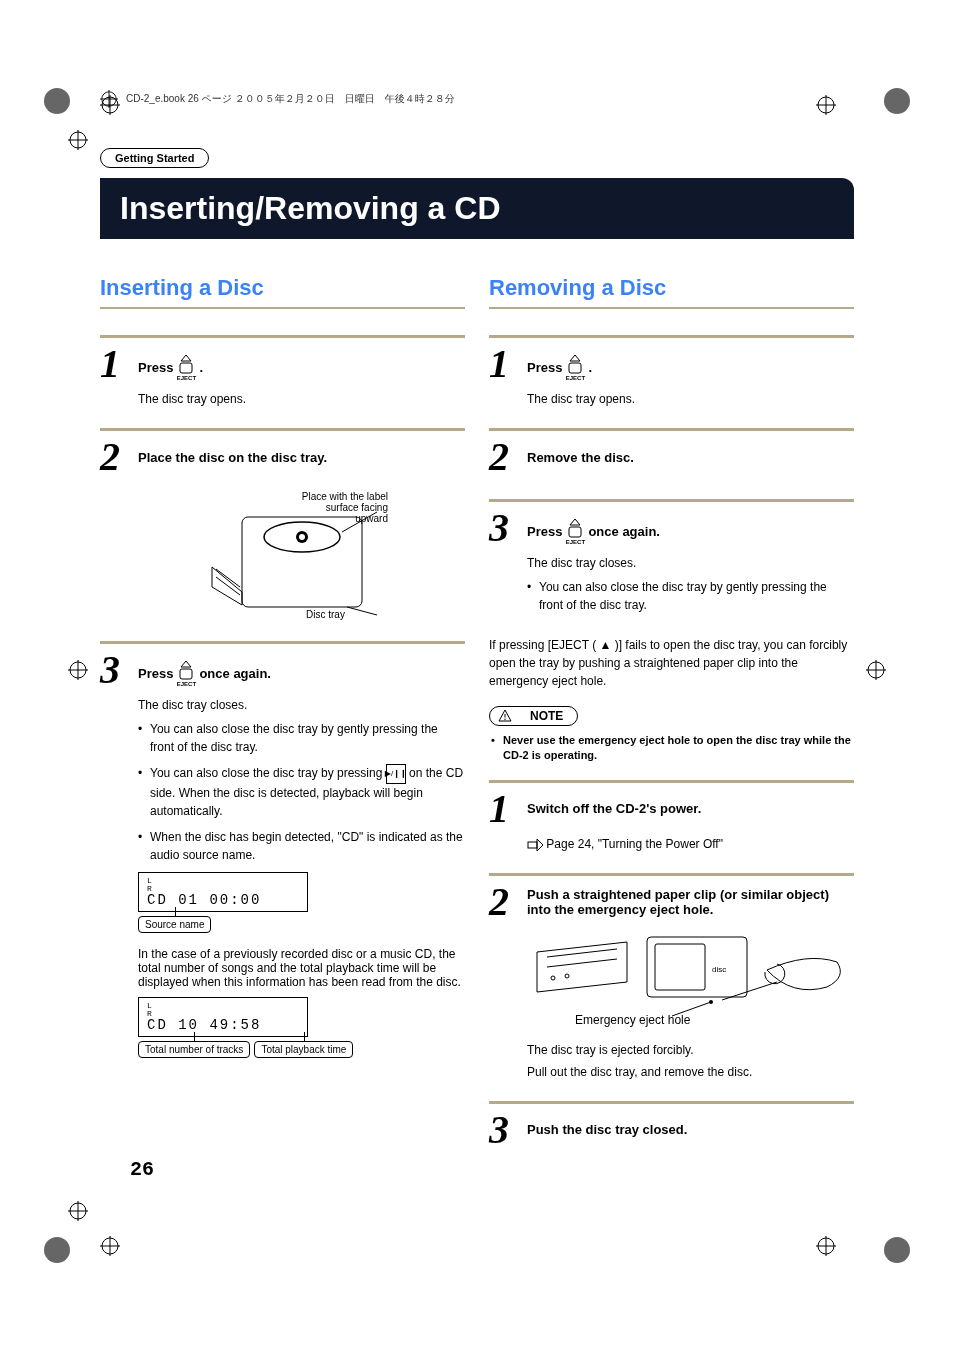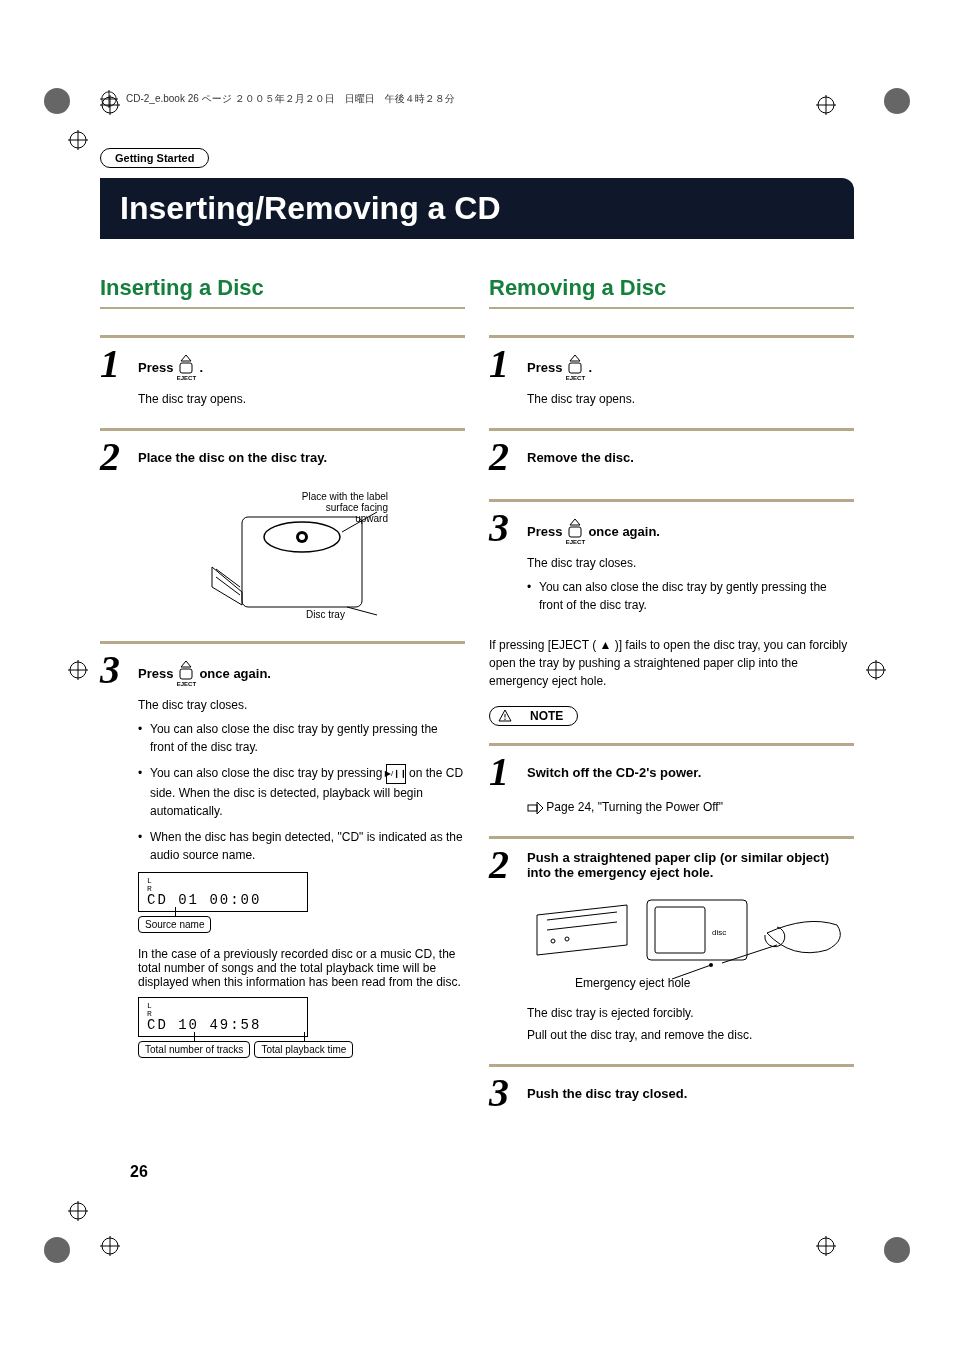--- a/index.html
+++ b/index.html
@@ -48,21 +48,21 @@
     }
     .columns {
       display: flex;
       gap: 24px;
     }
     .col {
       flex: 1;
       min-width: 0;
     }
     .section-heading {
-      color: #15803d;
+      color: #3b82f6;
       font-size: 22px;
       font-weight: bold;
       border-bottom: 2px solid #b5a98a;
       padding-bottom: 6px;
       margin-bottom: 26px;
       margin-top: 8px;
     }
     .section-heading.mt { margin-top: 50px; }
     .step {
       margin-bottom: 22px;
@@ -212,22 +212,23 @@
     .ref-arrow {
       display: inline-block;
       width: 16px;
       height: 12px;
       vertical-align: middle;
     }
     .page-num {
       position: absolute;
       bottom: 170px;
       left: 130px;
-      font-size: 16px;
-      font-weight: bold;
+      font-size: 20px;
+      font-weight: bold;
+      font-family: Liberation Mono, monospace;
     }
     .registration-mark {
       width: 20px;
       height: 20px;
       position: absolute;
     }
     .corner-dot {
       width: 26px;
       height: 26px;
       background: #666;
@@ -454,20 +455,23 @@
       <p style="font-size:12px; line-height:1.5; margin-bottom:10px;">If pressing [EJECT ( ▲ )] fails to open the disc tray, you can forcibly open the tray by pushing a straightened paper clip into the emergency eject hole.</p>
 
       <div class="note-box">
         <svg width="14" height="14" viewBox="0 0 14 14">
             <polygon points="7,1 13,12 1,12" fill="none" stroke="#000"></polygon>
             <line x1="7" y1="5" x2="7" y2="8.5" stroke="#000"></line>
             <circle cx="7" cy="10.2" r="0.7" fill="#000"></circle>
           </svg>
         <span>NOTE</span>
       </div>
+      <ul class="note-list">
+        <li>Never use the emergency eject hole to open the disc tray while the CD-2 is operating.</li>
+      </ul>
 
       
       <div class="step" style="margin-top:16px;">
         <div class="step-head">
           <div class="step-num">1</div>
           <div class="step-text">Switch off the CD-2's power.</div>
         </div>
         <div class="step-body">
           <p>
             <svg class="ref-arrow" viewBox="0 0 16 12">

